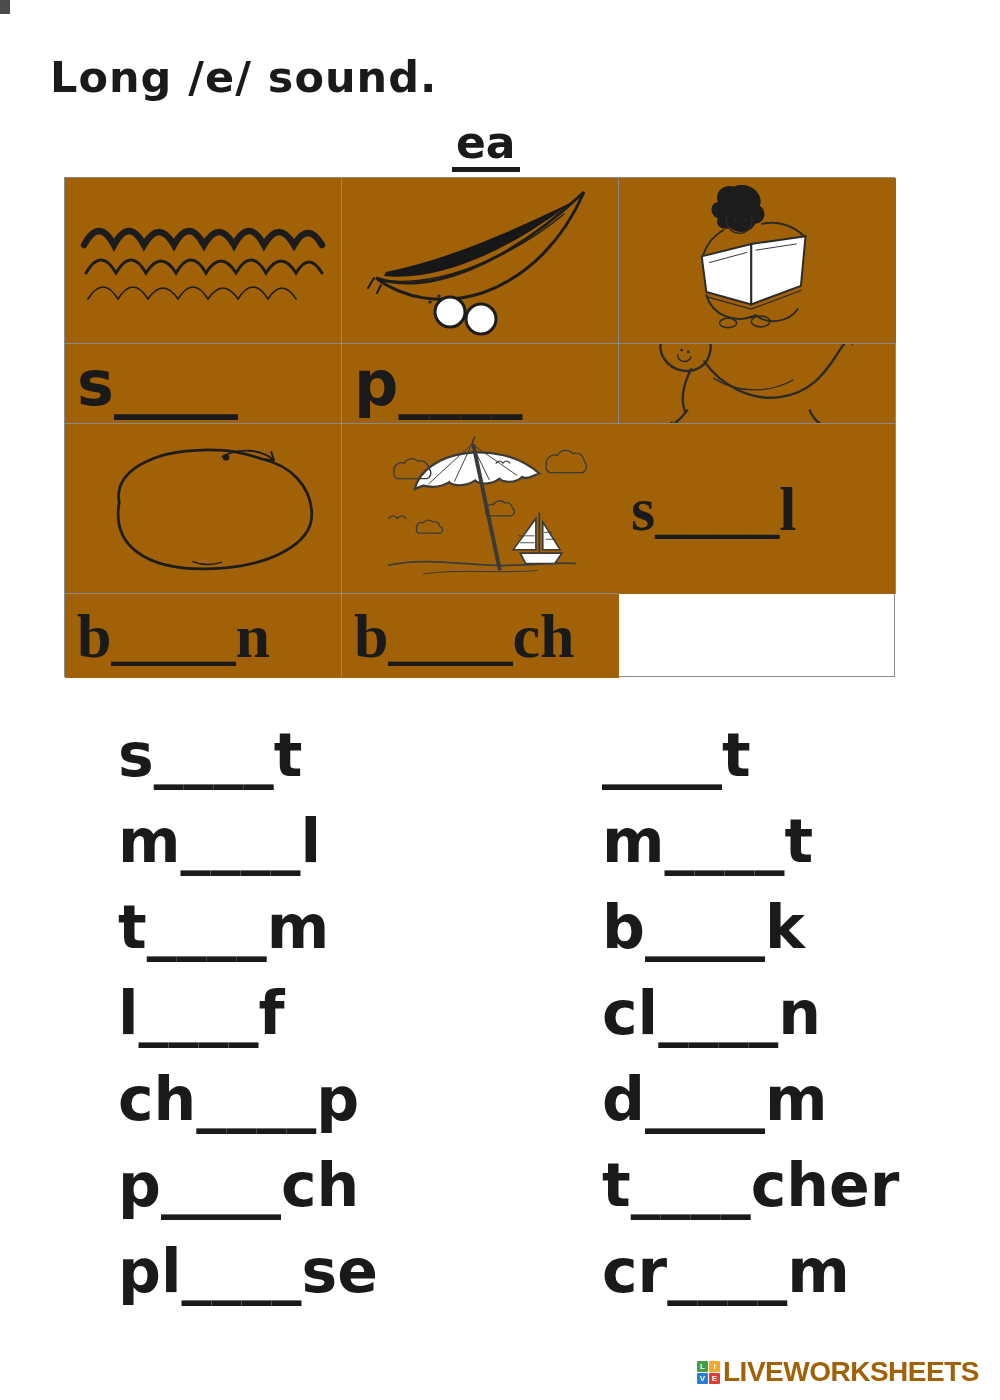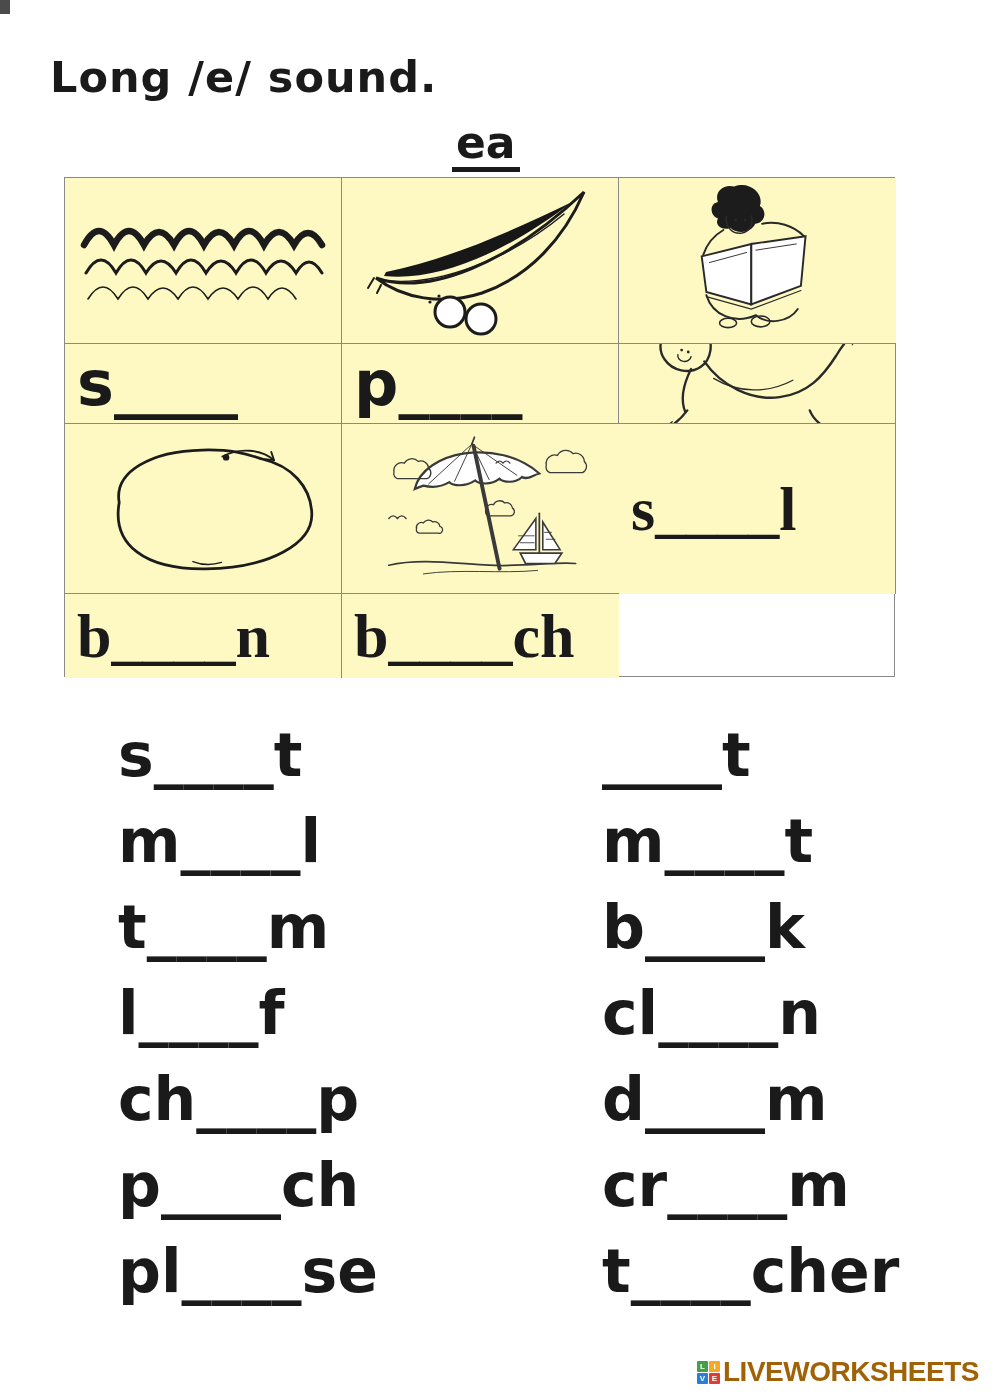--- a/index.html
+++ b/index.html
@@ -6,21 +6,21 @@
   .page{position:relative;width:1000px;height:1400px;background:#ffffff;overflow:hidden;
         font-family:"DejaVu Sans",sans-serif;color:#1a1a1a;}
   .artifact{position:absolute;left:0;top:0;width:10px;height:14px;background:#4b4b4b;}
   .title{position:absolute;left:42px;top:52px;font-size:43px;font-weight:bold;letter-spacing:1px;margin-left:8px;}
   .digraph{position:absolute;left:452px;top:120px;font-size:44px;font-weight:bold;
            border-bottom:5px solid #1a1a1a;padding:0 4px 1px 4px;line-height:1.05;text-align:center;}
   .grid{position:absolute;left:64px;top:177px;width:831px;height:500px;
         display:grid;grid-template-columns:277px 277px 277px;grid-template-rows:166px 80px 170px 84px;
         border:1.5px solid #8a8a8a;box-sizing:border-box;}
   .cell{border-right:1.5px solid #8a8a8a;border-bottom:1.5px solid #8a8a8a;box-sizing:border-box;
-        display:flex;align-items:center;justify-content:center;overflow:hidden;background:#fef9c3;}
+        display:flex;align-items:center;justify-content:center;overflow:hidden;background:#a16207;}
   .cell.last-col{border-right:none;}
   .cell.last-row{border-bottom:none;font-family:Liberation Serif, serif;}
   .cell.word{justify-content:flex-start;padding-left:12px;font-size:62px;font-weight:bold;line-height:1;}
   svg{display:block;}
   .list{position:absolute;top:712px;}
   .list.left{left:118px;}
   .list.right{left:602px;}
   .list-item{height:86px;line-height:86px;font-size:60px;font-weight:bold;white-space:nowrap;}
   .footer{position:absolute;left:697px;top:1356px;display:flex;align-items:center;
           font-family:"Liberation Sans",sans-serif;}
@@ -157,22 +157,22 @@
     <div class="list-item">p____ch</div>
     <div class="list-item">pl____se</div>
   </div>
 
   <div class="list right">
     <div class="list-item">____t</div>
     <div class="list-item">m____t</div>
     <div class="list-item">b____k</div>
     <div class="list-item">cl____n</div>
     <div class="list-item">d____m</div>
+    <div class="list-item">t____cher</div>
     <div class="list-item">cr____m</div>
-    <div class="list-item">t____cher</div>
   </div>
 
   <div class="footer">
     <div class="logo-grid">
       <div class="logo-sq" style="background: rgb(67, 160, 71);">L</div>
       <div class="logo-sq" style="background: rgb(249, 168, 37);">I</div>
       <div class="logo-sq" style="background: rgb(42, 127, 212);">V</div>
       <div class="logo-sq" style="background: rgb(224, 60, 49);">E</div>
     </div>
     <div class="logo-text" style="color: #a16207;">LIVEWORKSHEETS</div>

